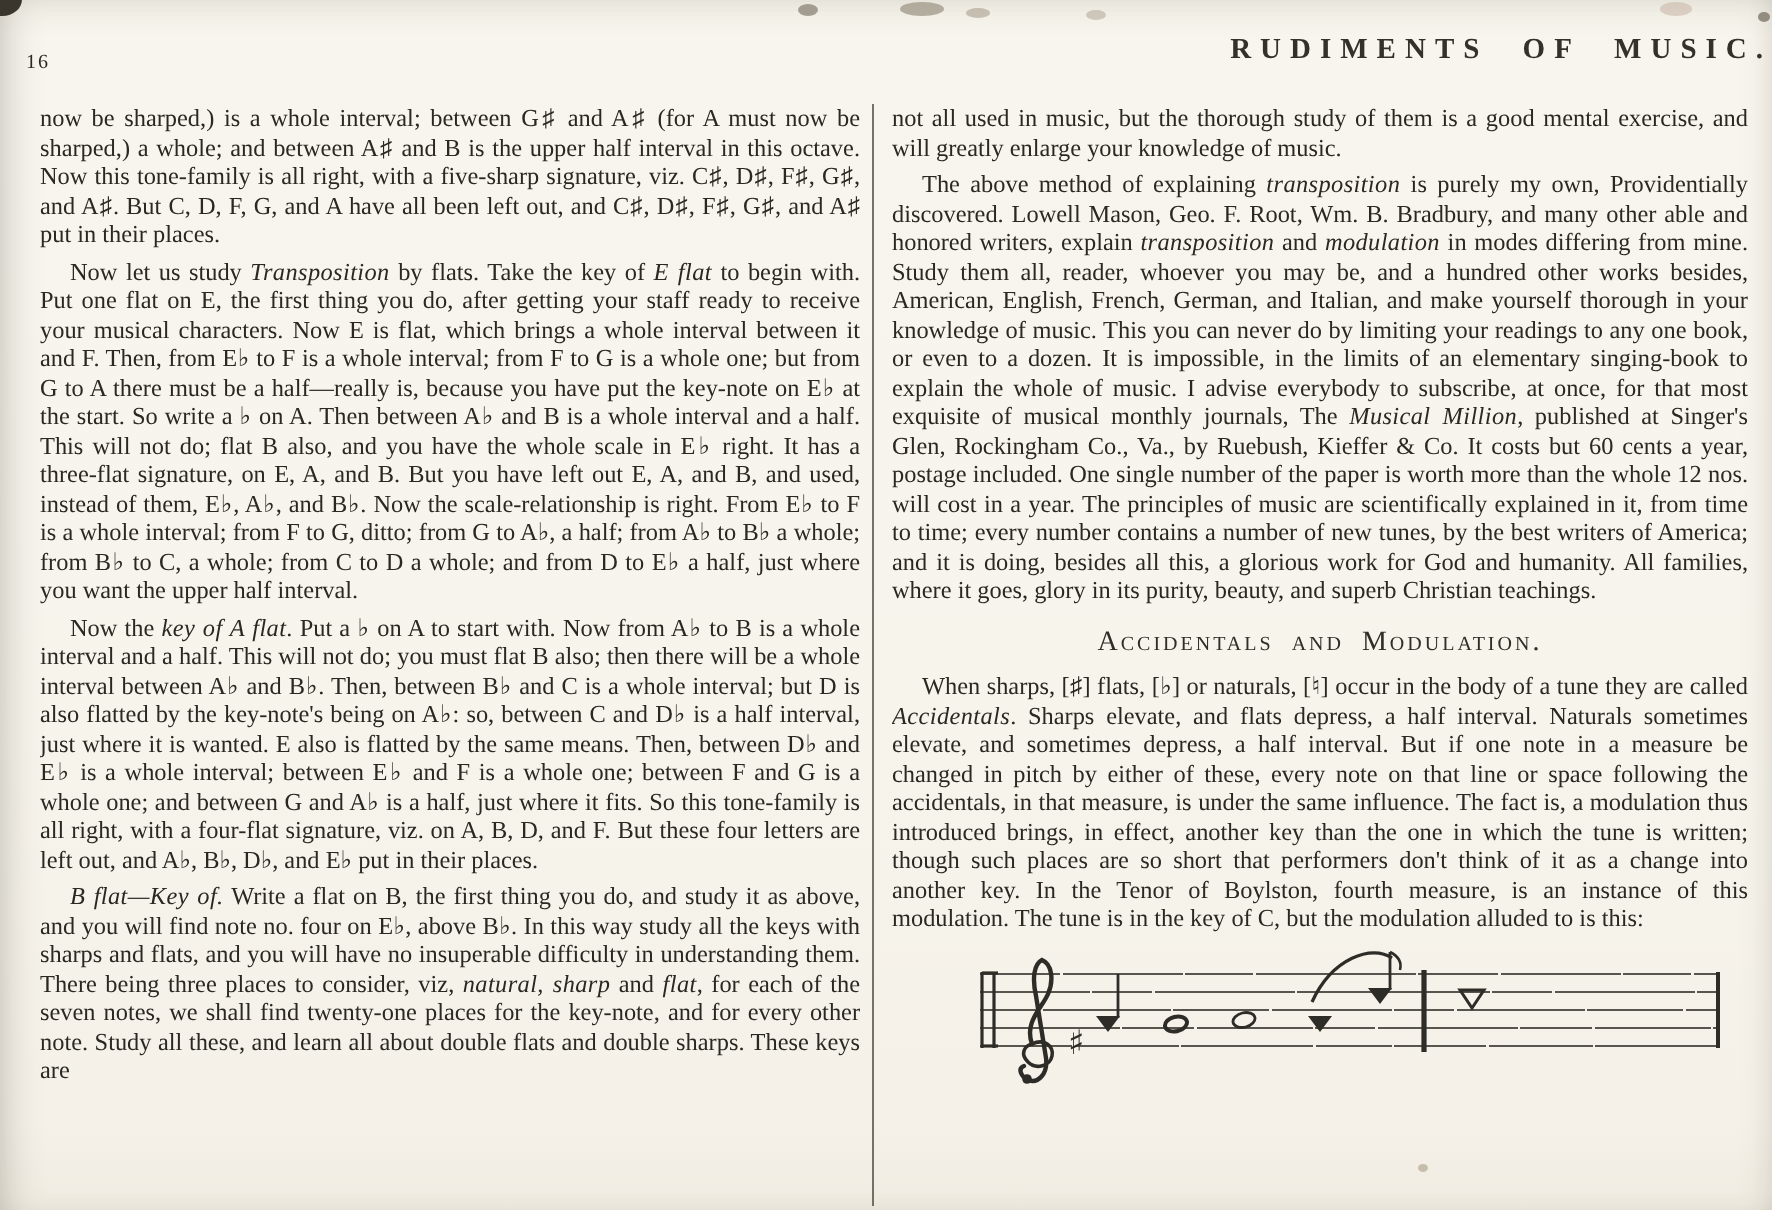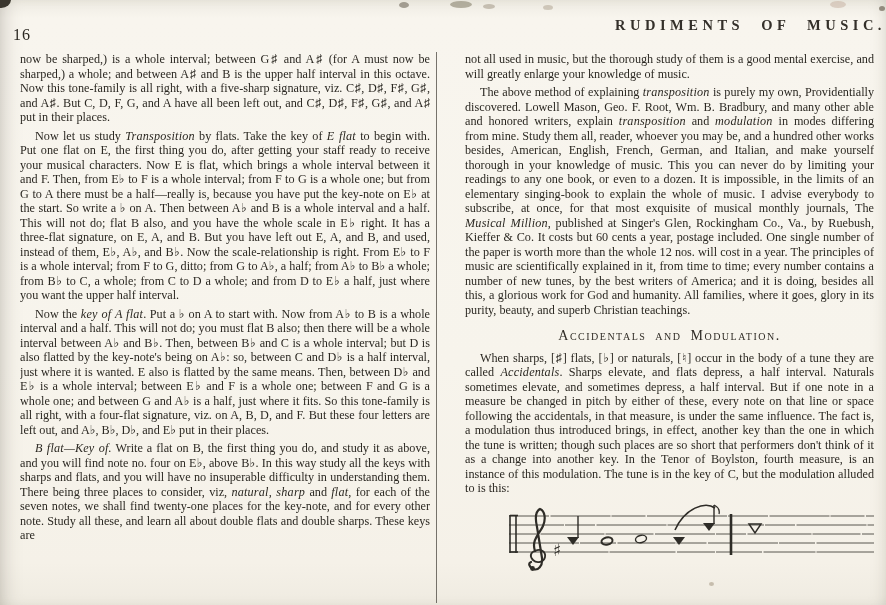--- a/index.html
+++ b/index.html
@@ -14,32 +14,32 @@
   .smudge{position:absolute;border-radius:50%;pointer-events:none;}
   .s1{left:-3px;top:-4px;width:14px;height:12px;background:#3a362e;border-radius:0 0 70% 0;}
   .s2{left:399px;top:2px;width:10px;height:6px;background:#8e887c;opacity:.8;}
   .s3{left:450px;top:1px;width:22px;height:7px;background:#97917f;opacity:.7;}
   .s4{left:483px;top:4px;width:12px;height:5px;background:#a89f8e;opacity:.6;}
   .s5{left:543px;top:5px;width:10px;height:5px;background:#b0a694;opacity:.55;}
   .s6{left:830px;top:1px;width:16px;height:7px;background:#c4ad9e;opacity:.5;}
   .s7{left:879px;top:6px;width:6px;height:5px;background:#7d7668;opacity:.8;}
   .s8{left:709px;top:582px;width:5px;height:4px;background:#b3a896;opacity:.7;}
 
-  .page-number{position:absolute;left:13px;top:26px;font-size:16px;letter-spacing:1px;}
+  .page-number{position:absolute;left:13px;top:26px;font-size:10px;letter-spacing:1px;}
   .page-title{
     position:absolute;left:0;right:0;top:17px;text-align:right;
     font-size:14.5px;letter-spacing:4.5px;word-spacing:9px;font-weight:bold;
     color:#34302a;
   }
 
   .columns{position:absolute;left:20px;top:52px;right:12px;bottom:2px;display:flex;}
   .col{font-size:12.2px;line-height:14.5px;text-align:justify;overflow:hidden;}
   .col.left{width:410px;}
   .divider{width:1px;background:#55514a;opacity:.8;margin-left:6px;flex:none;}
-  .col.right{flex:1;margin-left:28px;}
+  .col.right{flex:1;margin-left:9px;}
   .para{margin:0 0 4px 0;}
   .para.indent{text-indent:15px;}
   .para i{letter-spacing:.2px;}
 
   .section-heading{
     margin:12px 0 7px 0;text-align:center;font-weight:normal;
     font-variant:small-caps;font-size:14px;letter-spacing:1.5px;word-spacing:4px;
     color:#312d27;
   }
 

